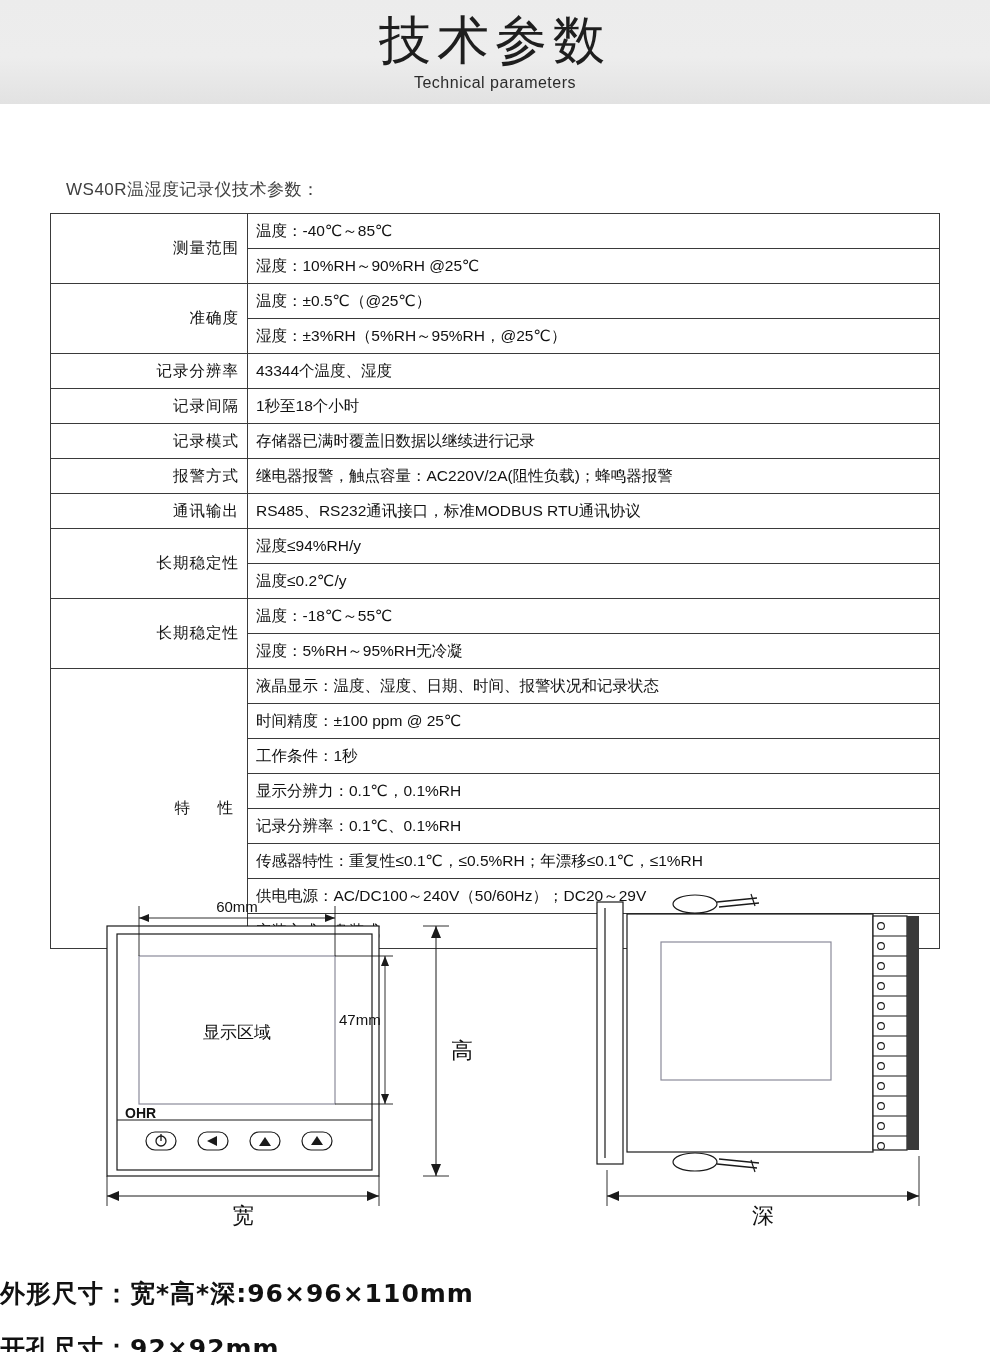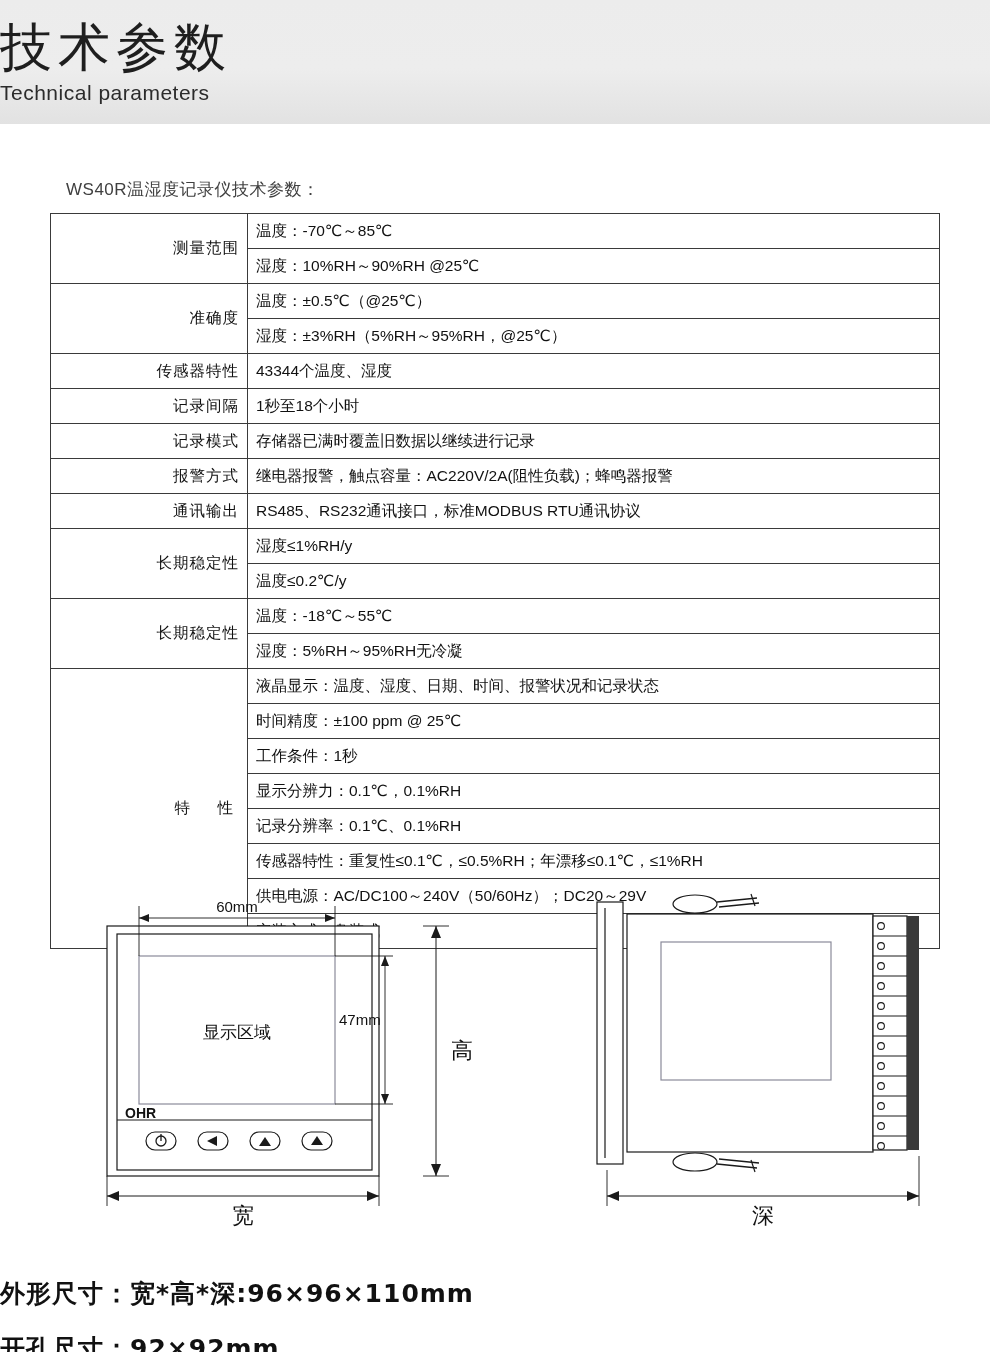--- a/index.html
+++ b/index.html
@@ -12,37 +12,38 @@
     background: #ffffff;
     font-family: "Liberation Sans", "DejaVu Sans", sans-serif;
     color: #1a1a1a;
     overflow: hidden;
     position: relative;
   }
 
   
   .banner {
     width: 990px;
-    height: 124px;
+    height: 104px;
     background: linear-gradient(to bottom, #ececec 0%, #ededed 55%, #e2e2e2 100%);
     display: flex;
     flex-direction: column;
+    align-items: center;
     justify-content: center;
     box-sizing: border-box;
   }
   .banner-title {
     font-size: 52px;
     letter-spacing: 6px;
     color: #1e1e1e;
     font-weight: normal;
     line-height: 1.1;
     font-family: "DejaVu Sans", sans-serif;
   }
   .banner-sub {
-    font-size: 21px;
+    font-size: 16px;
     color: #2b2b2b;
     margin-top: 4px;
     letter-spacing: 0.5px;
     font-family: "Liberation Sans", sans-serif;
   }
 
   
   .sec-title {
     position: absolute;
     left: 66px;
@@ -122,36 +123,36 @@
   <div class="banner-sub">Technical parameters</div>
 </div>
 
 <div class="sec-title">WS40R温湿度记录仪技术参数：</div>
 
 <div class="spec-wrap">
   <table class="spec">
     <tbody>
       <tr>
         <td class="lbl" rowspan="2">测量范围</td>
-        <td class="val">温度：-70℃～85℃</td>
+        <td class="val">温度：-40℃～85℃</td>
       </tr>
       <tr>
         <td class="val">湿度：10%RH～90%RH @25℃</td>
       </tr>
 
       <tr>
         <td class="lbl" rowspan="2">准确度</td>
         <td class="val">温度：±0.5℃（@25℃）</td>
       </tr>
       <tr>
         <td class="val">湿度：±3%RH（5%RH～95%RH，@25℃）</td>
       </tr>
 
       <tr>
-        <td class="lbl">传感器特性</td>
+        <td class="lbl">记录分辨率</td>
         <td class="val">43344个温度、湿度</td>
       </tr>
       <tr>
         <td class="lbl">记录间隔</td>
         <td class="val">1秒至18个小时</td>
       </tr>
       <tr>
         <td class="lbl">记录模式</td>
         <td class="val">存储器已满时覆盖旧数据以继续进行记录</td>
       </tr>
@@ -159,21 +160,21 @@
         <td class="lbl">报警方式</td>
         <td class="val">继电器报警，触点容量：AC220V/2A(阻性负载)；蜂鸣器报警</td>
       </tr>
       <tr>
         <td class="lbl">通讯输出</td>
         <td class="val">RS485、RS232通讯接口，标准MODBUS  RTU通讯协议</td>
       </tr>
 
       <tr>
         <td class="lbl" rowspan="2">长期稳定性</td>
-        <td class="val">湿度≤1%RH/y</td>
+        <td class="val">湿度≤94%RH/y</td>
       </tr>
       <tr>
         <td class="val">温度≤0.2℃/y</td>
       </tr>
 
       <tr>
         <td class="lbl" rowspan="2">长期稳定性</td>
         <td class="val">温度：-18℃～55℃</td>
       </tr>
       <tr>

